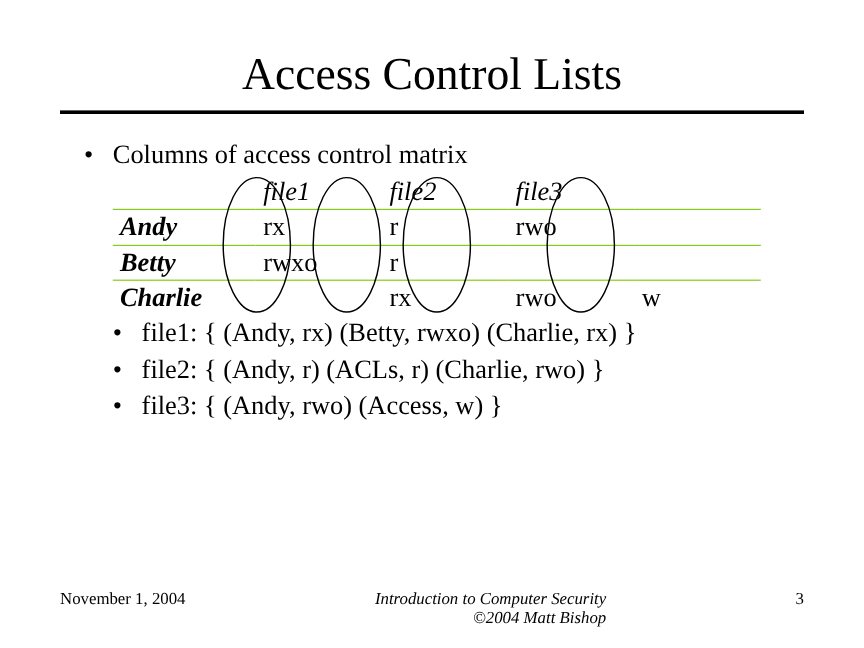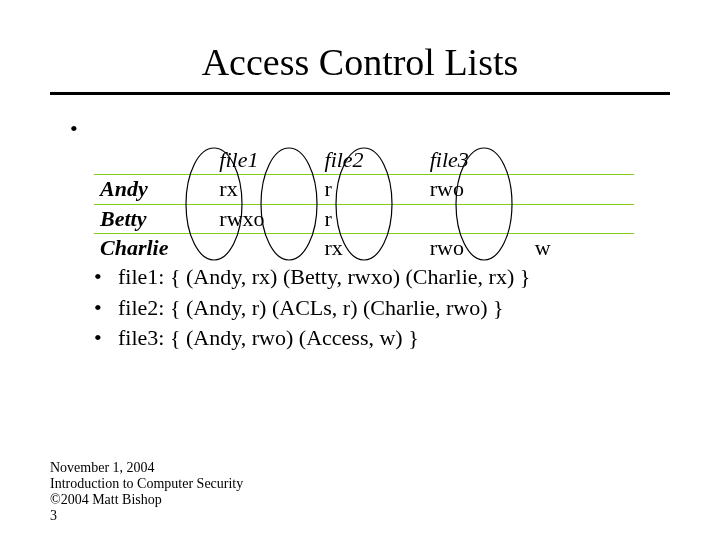--- a/index.html
+++ b/index.html
@@ -70,37 +70,38 @@
   .acls-lines { margin-left: 24px; }
   .footer {
     position: absolute;
     bottom: 16px;
     left: 50px;
     right: 50px;
     display: flex;
     justify-content: space-between;
     align-items: flex-start;
     font-size: 14px;
-    flex-direction: column;
   }
   .footer-center {
-    text-align: left;
+    text-align: right;
+    font-style: italic;
   }
   .footer-right { font-style: normal; }
 </style>
 </head>
 <body>
 
 <h1 class="title">Access Control Lists</h1>
 <hr class="rule">
 
 <div class="content">
 
   <div class="bullet">
     <span class="dot">•</span>
+    <span>Columns of access control matrix</span>
   </div>
 
   <div class="table-wrap">
     <svg class="svg-overlay" width="540" height="116">
       <ellipse cx="120" cy="58" rx="28" ry="56" fill="none" stroke="#000" stroke-width="1.2"></ellipse>
       <ellipse cx="195" cy="58" rx="28" ry="56" fill="none" stroke="#000" stroke-width="1.2"></ellipse>
       <ellipse cx="270" cy="58" rx="28" ry="56" fill="none" stroke="#000" stroke-width="1.2"></ellipse>
       <ellipse cx="390" cy="58" rx="28" ry="56" fill="none" stroke="#000" stroke-width="1.2"></ellipse>
     </svg>
     <table class="matrix">

